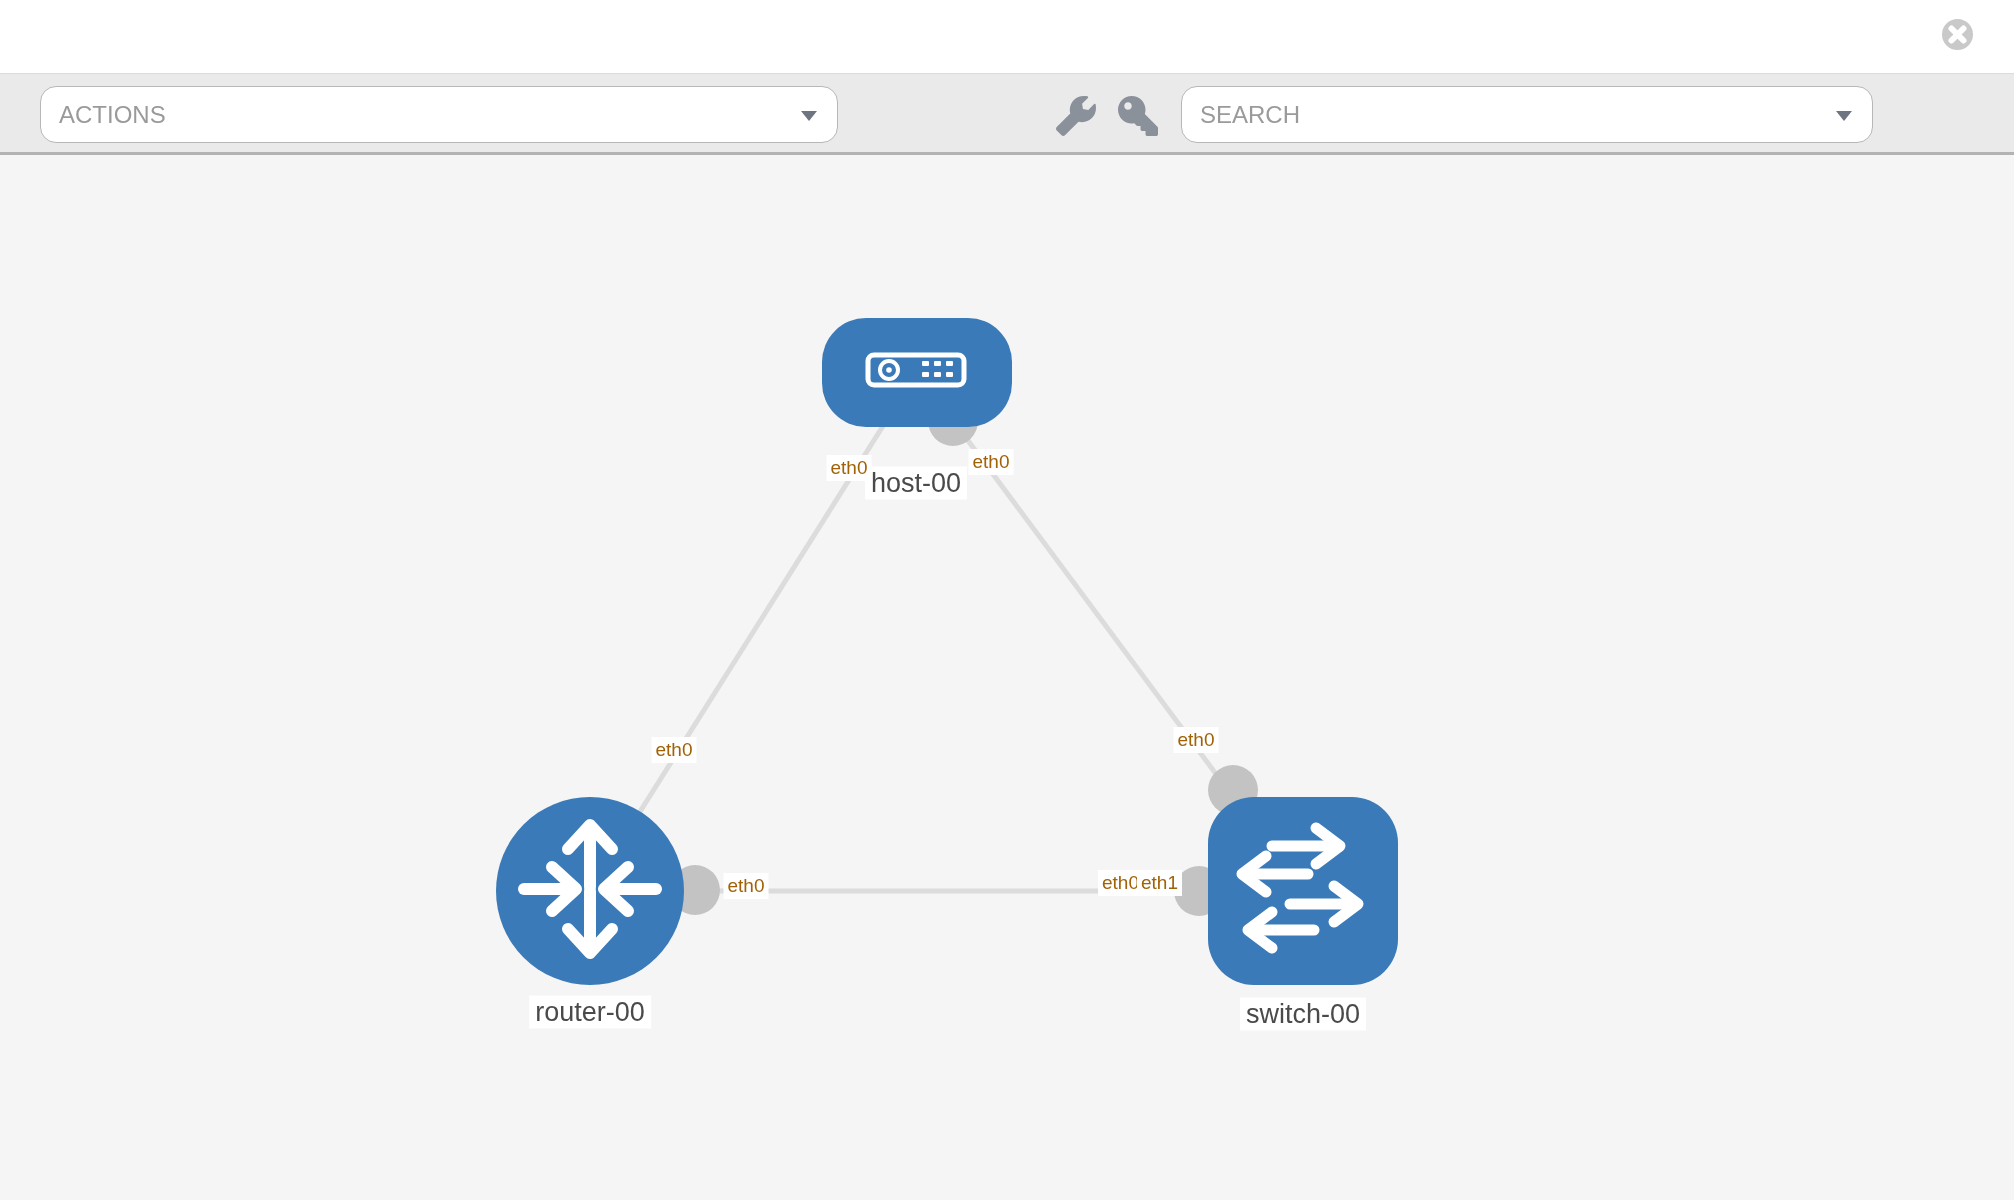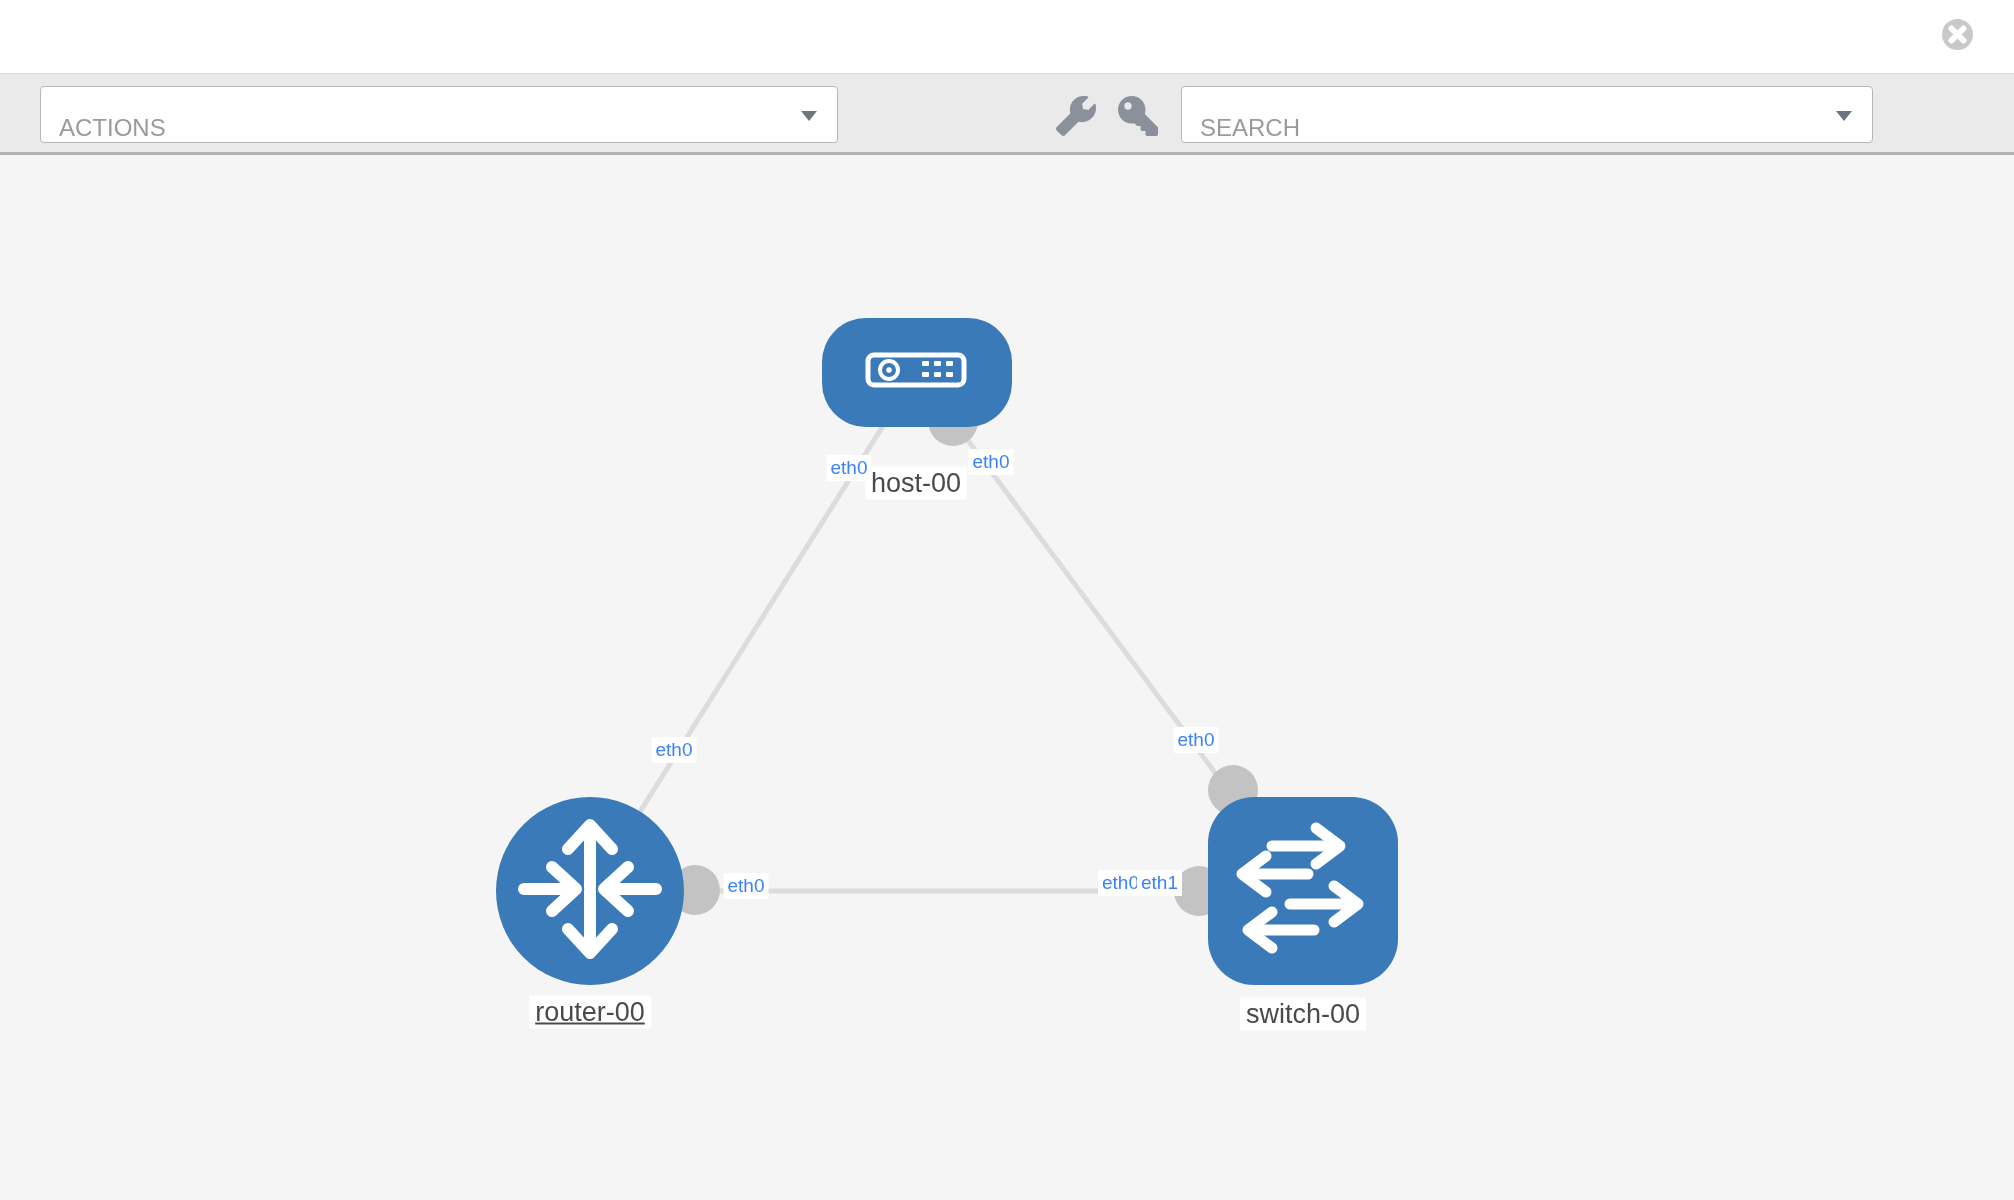--- a/index.html
+++ b/index.html
@@ -10,21 +10,21 @@
   .header { position:absolute; left:0; top:0; width:2014px; height:73px; background:#fff; }
   .page-title { position:absolute; left:40px; top:20px; font-size:27px; font-weight:700;
     color:#4e4e4e; letter-spacing:0.2px; }
   .close-btn { position:absolute; left:1941px; top:18px; width:33px; height:33px;
     cursor:pointer; }
 
   
   .toolbar { position:absolute; left:0; top:73px; width:2014px; height:82px;
     background:#eaeaea; border-top:1px solid #dcdcdc; border-bottom:3px solid #b3b3b3; }
   .select-box { position:absolute; top:12px; height:57px; background:#fff;
-    border:1px solid #b7b7b7; border-radius:4px; display:flex; align-items:flex-end;
+    border:1px solid #b7b7b7; border-radius:16px; display:flex; align-items:center;
     cursor:pointer; }
   .select-box .sel-label { font-size:24px; color:#9a9a9a; padding-left:18px; }
   .caret { position:absolute; right:20px; top:50%; margin-top:-4px; width:0; height:0;
     border-left:8px solid transparent; border-right:8px solid transparent;
     border-top:10px solid #6e7580; }
   .actions-box { left:40px; width:798px; }
   .search-box  { left:1181px; width:692px; }
   .tool-icon-btn { position:absolute; top:22px; width:44px; height:44px; cursor:pointer;
     display:flex; align-items:center; justify-content:center; }
   .wrench-btn { left:1054px; } .key-btn { left:1116px; }
@@ -35,21 +35,21 @@
   .net-svg { position:absolute; left:0; top:0; }
 
   .node { position:absolute; background:#3a7ab8; display:flex; align-items:center;
     justify-content:center; cursor:pointer; }
   .node-host   { left:822px; top:163px; width:190px; height:109px; border-radius:44px; }
   .node-router { left:496px; top:642px; width:188px; height:188px; border-radius:50%; }
   .node-switch { left:1208px; top:642px; width:190px; height:188px; border-radius:46px; }
 
   .node-label { position:absolute; transform:translate(-50%,-50%); background:#fff;
     color:#4a4a4a; font-size:27px; padding:1px 6px; white-space:nowrap; }
-  .eth-label { position:absolute; background:#fff; color:#3b82f6; font-size:19px;
+  .eth-label { position:absolute; background:#fff; color:#a16207; font-size:19px;
     padding:2px 4px; white-space:nowrap; }
   .eth-center { transform:translate(-50%,-50%); }
 </style>
 </head>
 <body>
 
 <div class="header">
   <div class="close-btn">
     <span>
       <svg width="33" height="33" viewBox="0 0 33 33">
@@ -148,21 +148,21 @@
           <path d="M82 109 L140 109"></path>
             <path d="M126 91 L150 109 L126 127"></path>
           <path d="M106 135 L50 135"></path>
             <path d="M64 117 L40 135 L64 153"></path>
         </g>
       </svg>
     </span>
   </div>
 
   <div class="node-label" style="left:916px; top:300px;margin-top:28px;">host-00</div>
-  <div class="node-label" style="left:590px; top:857px;text-decoration:underline;">router-00</div>
+  <div class="node-label" style="left:590px; top:857px;">router-00</div>
   <div class="node-label" style="left:1303px; top:859px;">switch-00</div>
 
   <div class="eth-label eth-center" style="left:849px;  top:313px;">eth0</div>
   <div class="eth-label eth-center" style="left:991px;  top:307px;">eth0</div>
   <div class="eth-label eth-center" style="left:674px;  top:595px;">eth0</div>
   <div class="eth-label eth-center" style="left:1196px; top:585px;">eth0</div>
   <div class="eth-label eth-center" style="left:746px;  top:731px;">eth0</div>
   <div class="eth-label" style="left:1098px; top:715px;">eth0</div>
   <div class="eth-label" style="left:1137px; top:715px;">eth1</div>
 

